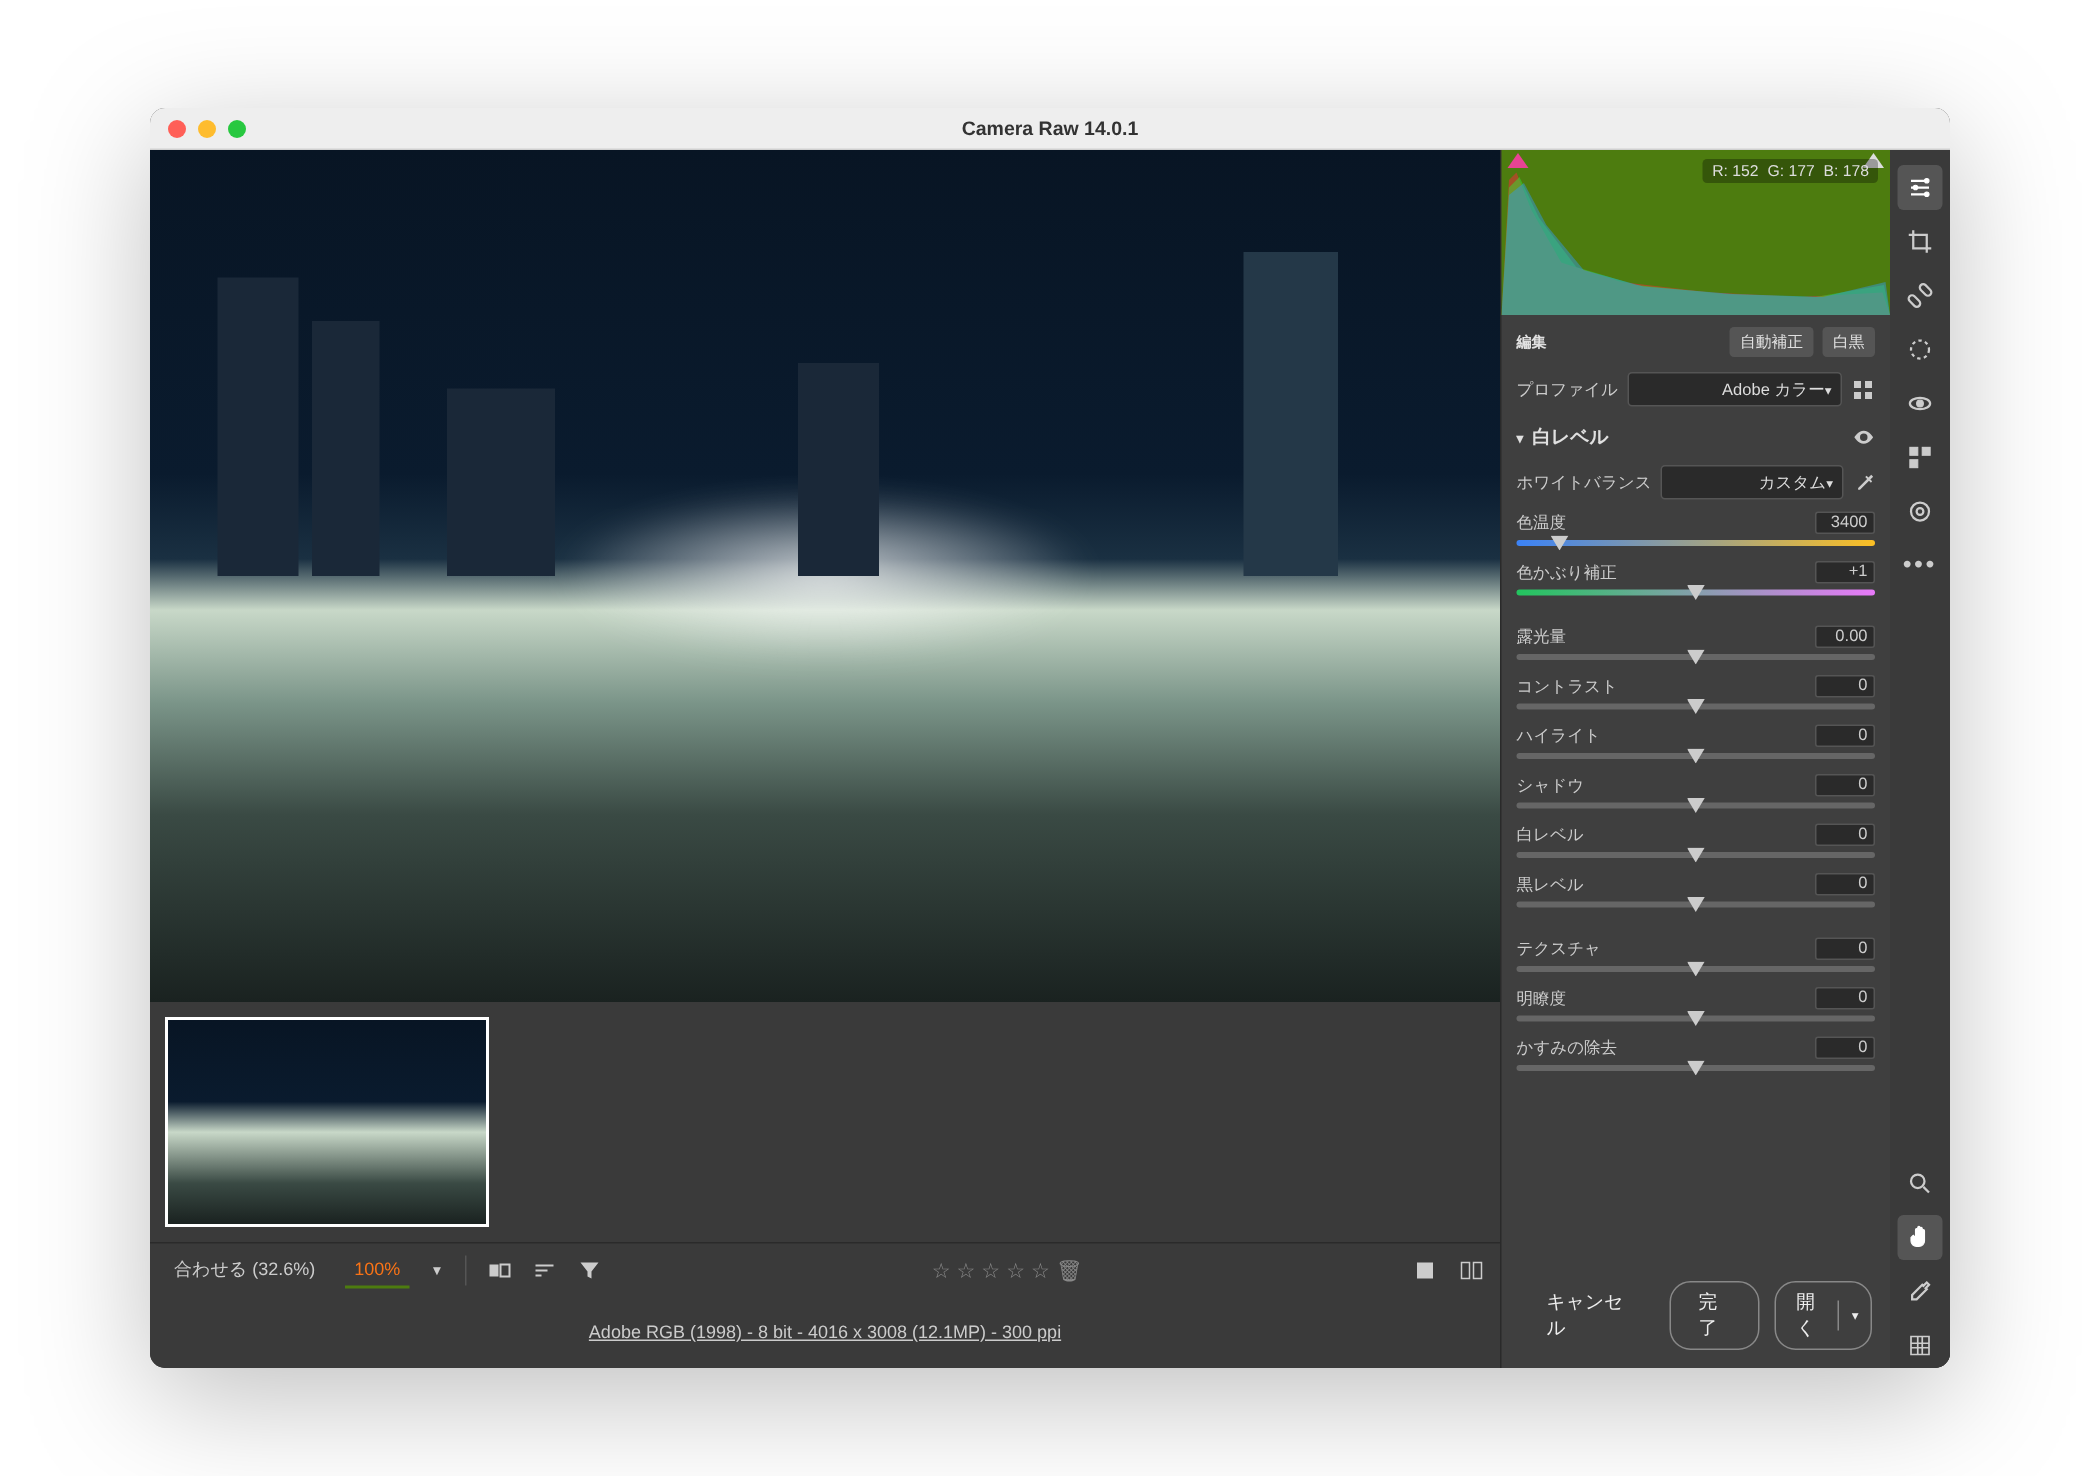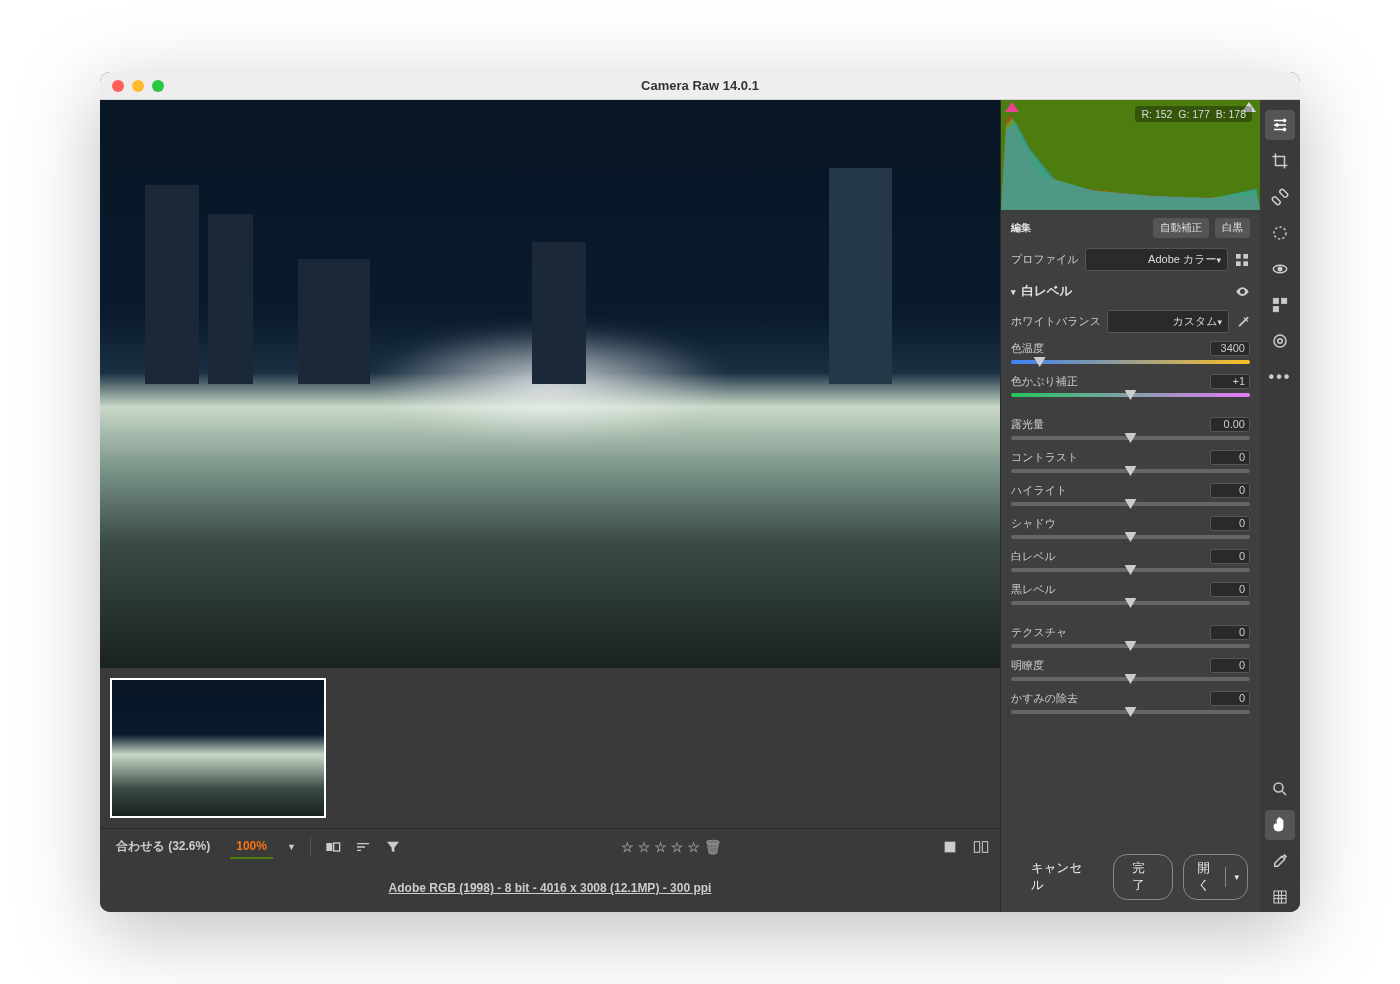--- a/index.html
+++ b/index.html
@@ -10,21 +10,21 @@
 .traffic { display: flex; gap: 8px; padding-left: 12px; }
 .dot { width: 12px; height: 12px; border-radius: 50%; }
 .dot.r { background: #ff5f57; } .dot.y { background: #febc2e; } .dot.g { background: #28c840; }
 .title { position: absolute; left: 0; right: 0; text-align: center; font-size: 13px; font-weight: 600; color: #333; }
 .appbody { flex: 1; display: flex; flex-direction: column; background: #3a3a3a; color: #e0e0e0; }
 .header { height: 28px; display: flex; align-items: center; justify-content: center; position: relative; font-size: 12.5px; color: #ddd; border-bottom: 1px solid #2a2a2a; }
 .header .fn { font-weight: 600; }
 .header-right { position: absolute; right: 8px; display: flex; gap: 14px; align-items: center; }
 .hicon { width: 18px; height: 18px; fill: #ddd; cursor: pointer; }
 .main { flex: 1; display: flex; overflow: hidden; }
-.left { flex: 1; display: flex; flex-direction: column; min-width: 0; font-weight: bold; }
+.left { flex: 1; display: flex; flex-direction: column; min-width: 0; }
 .preview { flex: 1; background: linear-gradient(180deg,#081524 0%,#0a1b2e 38%,#1a3042 48%,#c8d8c8 54%,#7a9488 65%,#3a4a44 78%,#1a2220 100%); position: relative; overflow: hidden; }
 .sky-glow { position:absolute; top:40%; left:30%; width:40%; height:20%; background:radial-gradient(ellipse,#fff 0%,transparent 70%); opacity:0.8; filter:blur(10px);}
 .bldg { position:absolute; background:#1a2838; }
 .b1{left:5%;top:15%;width:6%;height:35%;} .b2{left:12%;top:20%;width:5%;height:30%;}
 .b3{left:22%;top:28%;width:8%;height:22%;} .b4{left:48%;top:25%;width:6%;height:25%;}
 .b5{right:12%;top:12%;width:7%;height:38%;background:#243848;}
 .filmstrip { height: 160px; background: #3a3a3a; padding: 10px; }
 .thumb { width: 216px; height: 140px; border: 2px solid #fff; background: linear-gradient(180deg,#081524 0%,#0a1b2e 40%,#c8d8c8 55%,#3a4a44 80%,#1a2220 100%); }
 .toolbar { height: 36px; background: #3a3a3a; border-top: 1px solid #2a2a2a; display: flex; align-items: center; padding: 0 10px; gap: 14px; font-size: 12px; color: #ccc; }
 .toolbar .sep { width: 1px; height: 20px; background: #555; }

